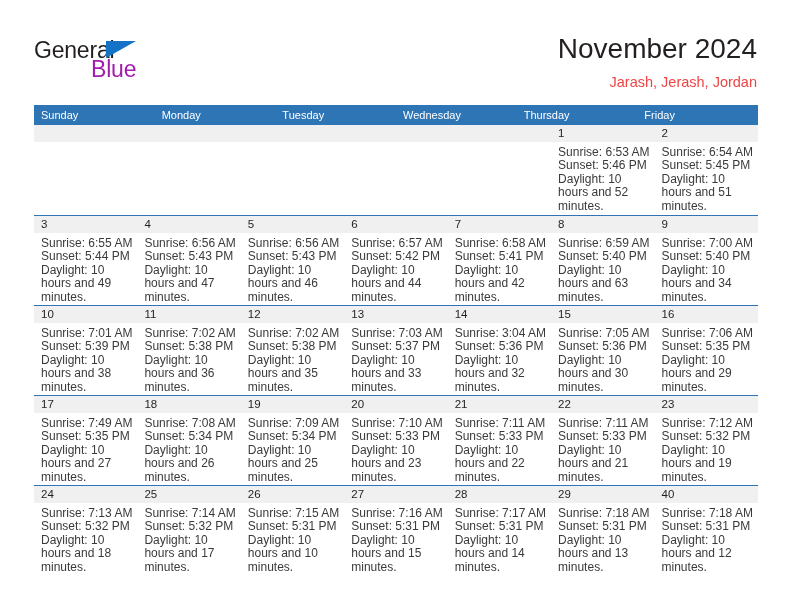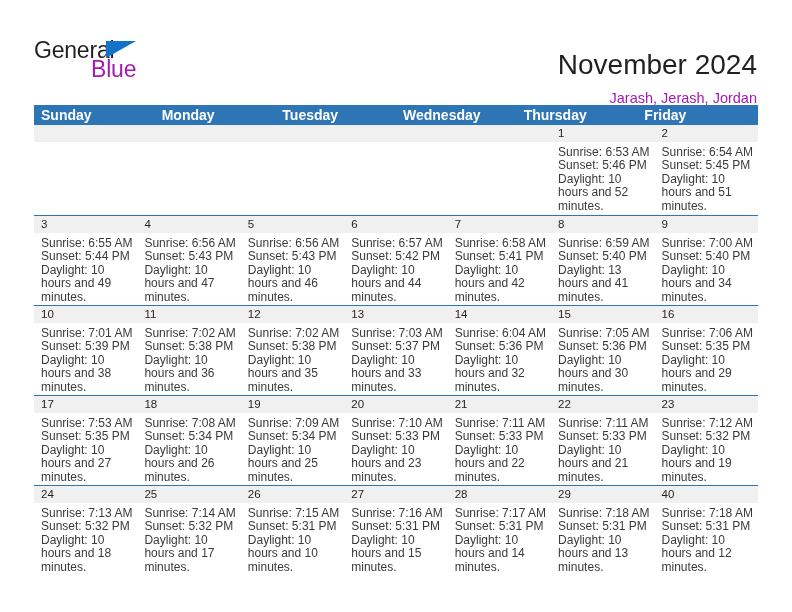--- a/index.html
+++ b/index.html
@@ -64,35 +64,35 @@
     font-size: 23px;
     line-height: 25px;
     letter-spacing: -0.2px;
     color: #a21caf;
     font-family: "Liberation Sans", sans-serif;
   }
 
   .title-block {
     position: absolute;
     right: 35px;
-    top: 48px;
+    top: 32px;
     text-align: right;
   }
   .cal-title {
     font-size: 28px;
     line-height: 34px;
     color: #231f20;
     font-weight: normal;
     margin: 0;
     font-family: "Liberation Sans", sans-serif;
   }
   .cal-subtitle {
     font-size: 14.5px;
     line-height: 20px;
-    color: #a21caf;
+    color: #ef4444;
     margin: 6px 0 0 0;
     font-family: "Liberation Sans", sans-serif;
   }
 
   
   .calendar {
     position: absolute;
     left: 34px;
     top: 105px;
     width: 724px;
@@ -100,28 +100,27 @@
 
   .weekday-row {
     display: flex;
     width: 100%;
     background: #2e75b6;
     height: 20px;
   }
   .weekday {
     flex: 1 1 0;
     color: #ffffff;
-    font-size: 14px;
+    font-size: 11px;
     line-height: 20px;
     padding-left: 7px;
     box-sizing: border-box;
     font-family: "Liberation Sans", sans-serif;
     white-space: nowrap;
     overflow: hidden;
-    font-weight: bold;
   }
 
   .week-row {
     display: flex;
     width: 100%;
     height: 90px;
     border-top: 1.5px solid #2e75b6;
     box-sizing: border-box;
   }
   .week-row.first {
@@ -291,21 +290,21 @@
               <div class="daylight">Daylight: 10 hours and 42 minutes.</div>
             </div>
           </div>
           <div class="day-cell">
             <div class="day-number-band">
               <div class="day-number">8</div>
             </div>
             <div class="day-info">
               <div>Sunrise: 6:59 AM</div>
               <div>Sunset: 5:40 PM</div>
-              <div class="daylight">Daylight: 13 hours and 41 minutes.</div>
+              <div class="daylight">Daylight: 10 hours and 63 minutes.</div>
             </div>
           </div>
           <div class="day-cell">
             <div class="day-number-band">
               <div class="day-number">9</div>
             </div>
             <div class="day-info">
               <div>Sunrise: 7:00 AM</div>
               <div>Sunset: 5:40 PM</div>
               <div class="daylight">Daylight: 10 hours and 34 minutes.</div>
@@ -351,21 +350,21 @@
               <div>Sunrise: 7:03 AM</div>
               <div>Sunset: 5:37 PM</div>
               <div class="daylight">Daylight: 10 hours and 33 minutes.</div>
             </div>
           </div>
           <div class="day-cell">
             <div class="day-number-band">
               <div class="day-number">14</div>
             </div>
             <div class="day-info">
-              <div>Sunrise: 6:04 AM</div>
+              <div>Sunrise: 3:04 AM</div>
               <div>Sunset: 5:36 PM</div>
               <div class="daylight">Daylight: 10 hours and 32 minutes.</div>
             </div>
           </div>
           <div class="day-cell">
             <div class="day-number-band">
               <div class="day-number">15</div>
             </div>
             <div class="day-info">
               <div>Sunrise: 7:05 AM</div>
@@ -383,21 +382,21 @@
               <div class="daylight">Daylight: 10 hours and 29 minutes.</div>
             </div>
           </div>
         </div>
         <div class="week-row">
           <div class="day-cell">
             <div class="day-number-band">
               <div class="day-number">17</div>
             </div>
             <div class="day-info">
-              <div>Sunrise: 7:53 AM</div>
+              <div>Sunrise: 7:49 AM</div>
               <div>Sunset: 5:35 PM</div>
               <div class="daylight">Daylight: 10 hours and 27 minutes.</div>
             </div>
           </div>
           <div class="day-cell">
             <div class="day-number-band">
               <div class="day-number">18</div>
             </div>
             <div class="day-info">
               <div>Sunrise: 7:08 AM</div>

